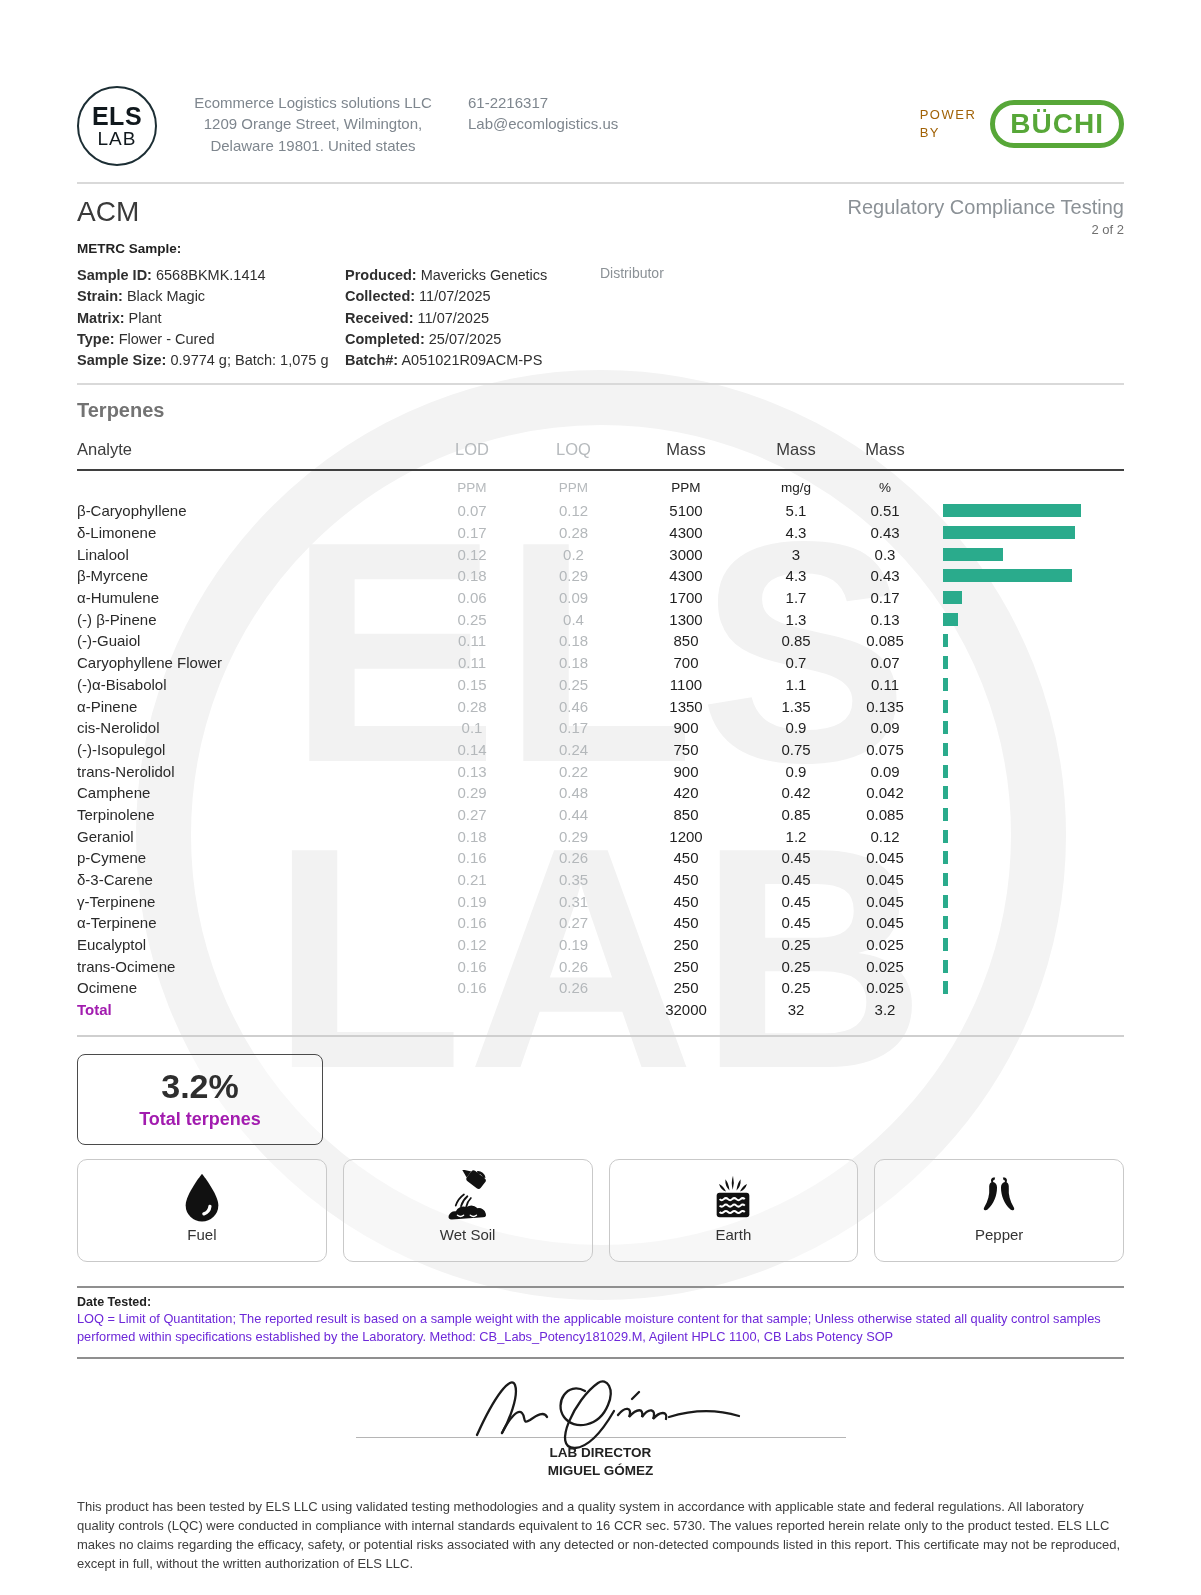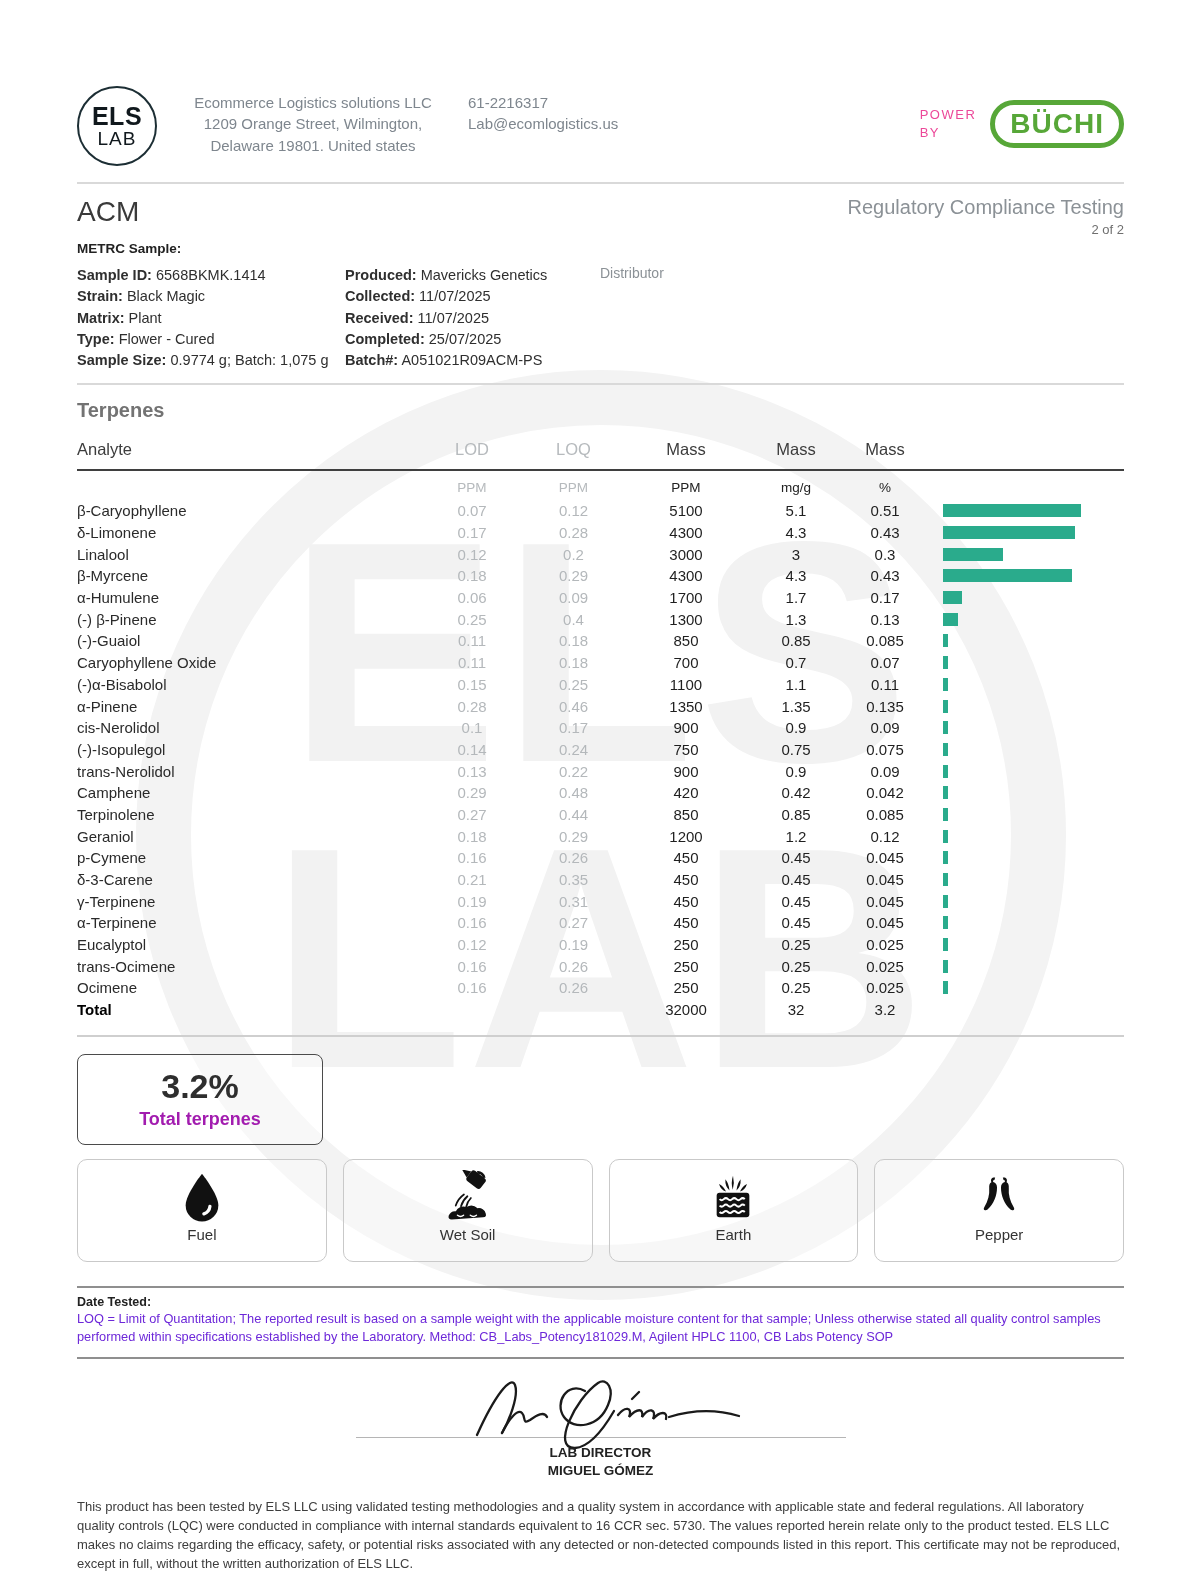--- a/index.html
+++ b/index.html
@@ -20,21 +20,21 @@
   
   .hdr { display:flex; align-items:flex-start; }
   .logo-circle { width:80px; height:80px; border:2.5px solid #1c2e34; border-radius:50%;
     display:flex; flex-direction:column; align-items:center; justify-content:center;
     color:#10181d; flex:0 0 auto; }
   .logo-els { font-size:25px; font-weight:800; letter-spacing:0.5px; line-height:1; }
   .logo-lab { font-size:19px; font-weight:500; letter-spacing:1px; line-height:1.05; }
   .company { margin-left:26px; color:#7e868e; font-size:15px; line-height:1.42; padding-top:6px; width:260px;text-align:center; }
   .contact { margin-left:25px; color:#7e868e; font-size:15px; line-height:1.42; padding-top:6px; }
   .powerby { margin-left:auto; display:flex; align-items:center; gap:14px; padding-top:14px; }
-  .powerby-label { color:#ec4899; font-size:13px; letter-spacing:1.5px; line-height:1.35; }
+  .powerby-label { color:#a16207; font-size:13px; letter-spacing:1.5px; line-height:1.35; }
   .buchi { border:5px solid var(--buchi-green); border-radius:28px; padding:3px 15px;
     color:var(--buchi-green); font-weight:800; font-size:28px; letter-spacing:1px; }
 
   .rule { border:none; height:2px; background:#d9d9d9; margin-top:16px; }
 
   
   .title-row { display:flex; justify-content:space-between; align-items:flex-start; margin-top:12px; }
   .client { font-size:28px; color:#3a3a3a; font-weight:500; }
   .rct { text-align:right; }
   .rct-title { font-size:20px; color:#8b9196; }
@@ -58,21 +58,21 @@
   .thead-rule { border:none; height:2px; background:#3f3f3f; }
   .tunits { font-size:13.5px; color:#222; height:26px; margin-top:3px; }
   .tunits .muted { color:#b6babd; }
   .trow { height:21.7px; font-size:15px; }
   .c-an { color:#2a2a2a; text-align:left; }
   .c-lod,.c-loq { color:#b4b8bb; text-align:center; }
   .c-ppm,.c-mgg,.c-pct { color:#1f1f1f; text-align:center; font-weight:500; }
   .c-bar { padding-left:18px; }
   .bar { display:block; height:13px; background:var(--bar-green); }
   .trow.total { font-weight:700; }
-  .trow.total .c-an { font-weight:700; color:#000000; }
+  .trow.total .c-an { font-weight:700; color:#a21caf; }
   .table-end-rule { border:none; height:2px; background:#cfcfcf; margin-top:14px; }
 
   
   .total-box { width:246px; border:1.5px solid #4b4b4b; border-radius:8px; margin-top:17px;
     text-align:center; padding:12px 0 14px 0; background:rgba(255,255,255,0.4); }
   .total-val { font-size:34px; font-weight:700; color:#2e2e2e; }
   .total-lbl { font-size:18px; font-weight:700; color:#a21caf; margin-top:3px; }
 
   
   .aromas-title { font-size:22px; color:#2d2d2d; font-weight:500; margin-top:24px; }
@@ -261,21 +261,21 @@
           <div class="c-lod">0.11</div>
           <div class="c-loq">0.18</div>
           <div class="c-ppm">850</div>
           <div class="c-mgg">0.85</div>
           <div class="c-pct">0.085</div>
           <div class="c-bar">
             <span class="bar" style="width: 5px;"></span>
           </div>
         </div>
         <div class="tgrid trow">
-          <div class="c-an">Caryophyllene Oxide</div>
+          <div class="c-an">Caryophyllene Flower</div>
           <div class="c-lod">0.11</div>
           <div class="c-loq">0.18</div>
           <div class="c-ppm">700</div>
           <div class="c-mgg">0.7</div>
           <div class="c-pct">0.07</div>
           <div class="c-bar">
             <span class="bar" style="width: 5px;"></span>
           </div>
         </div>
         <div class="tgrid trow">

